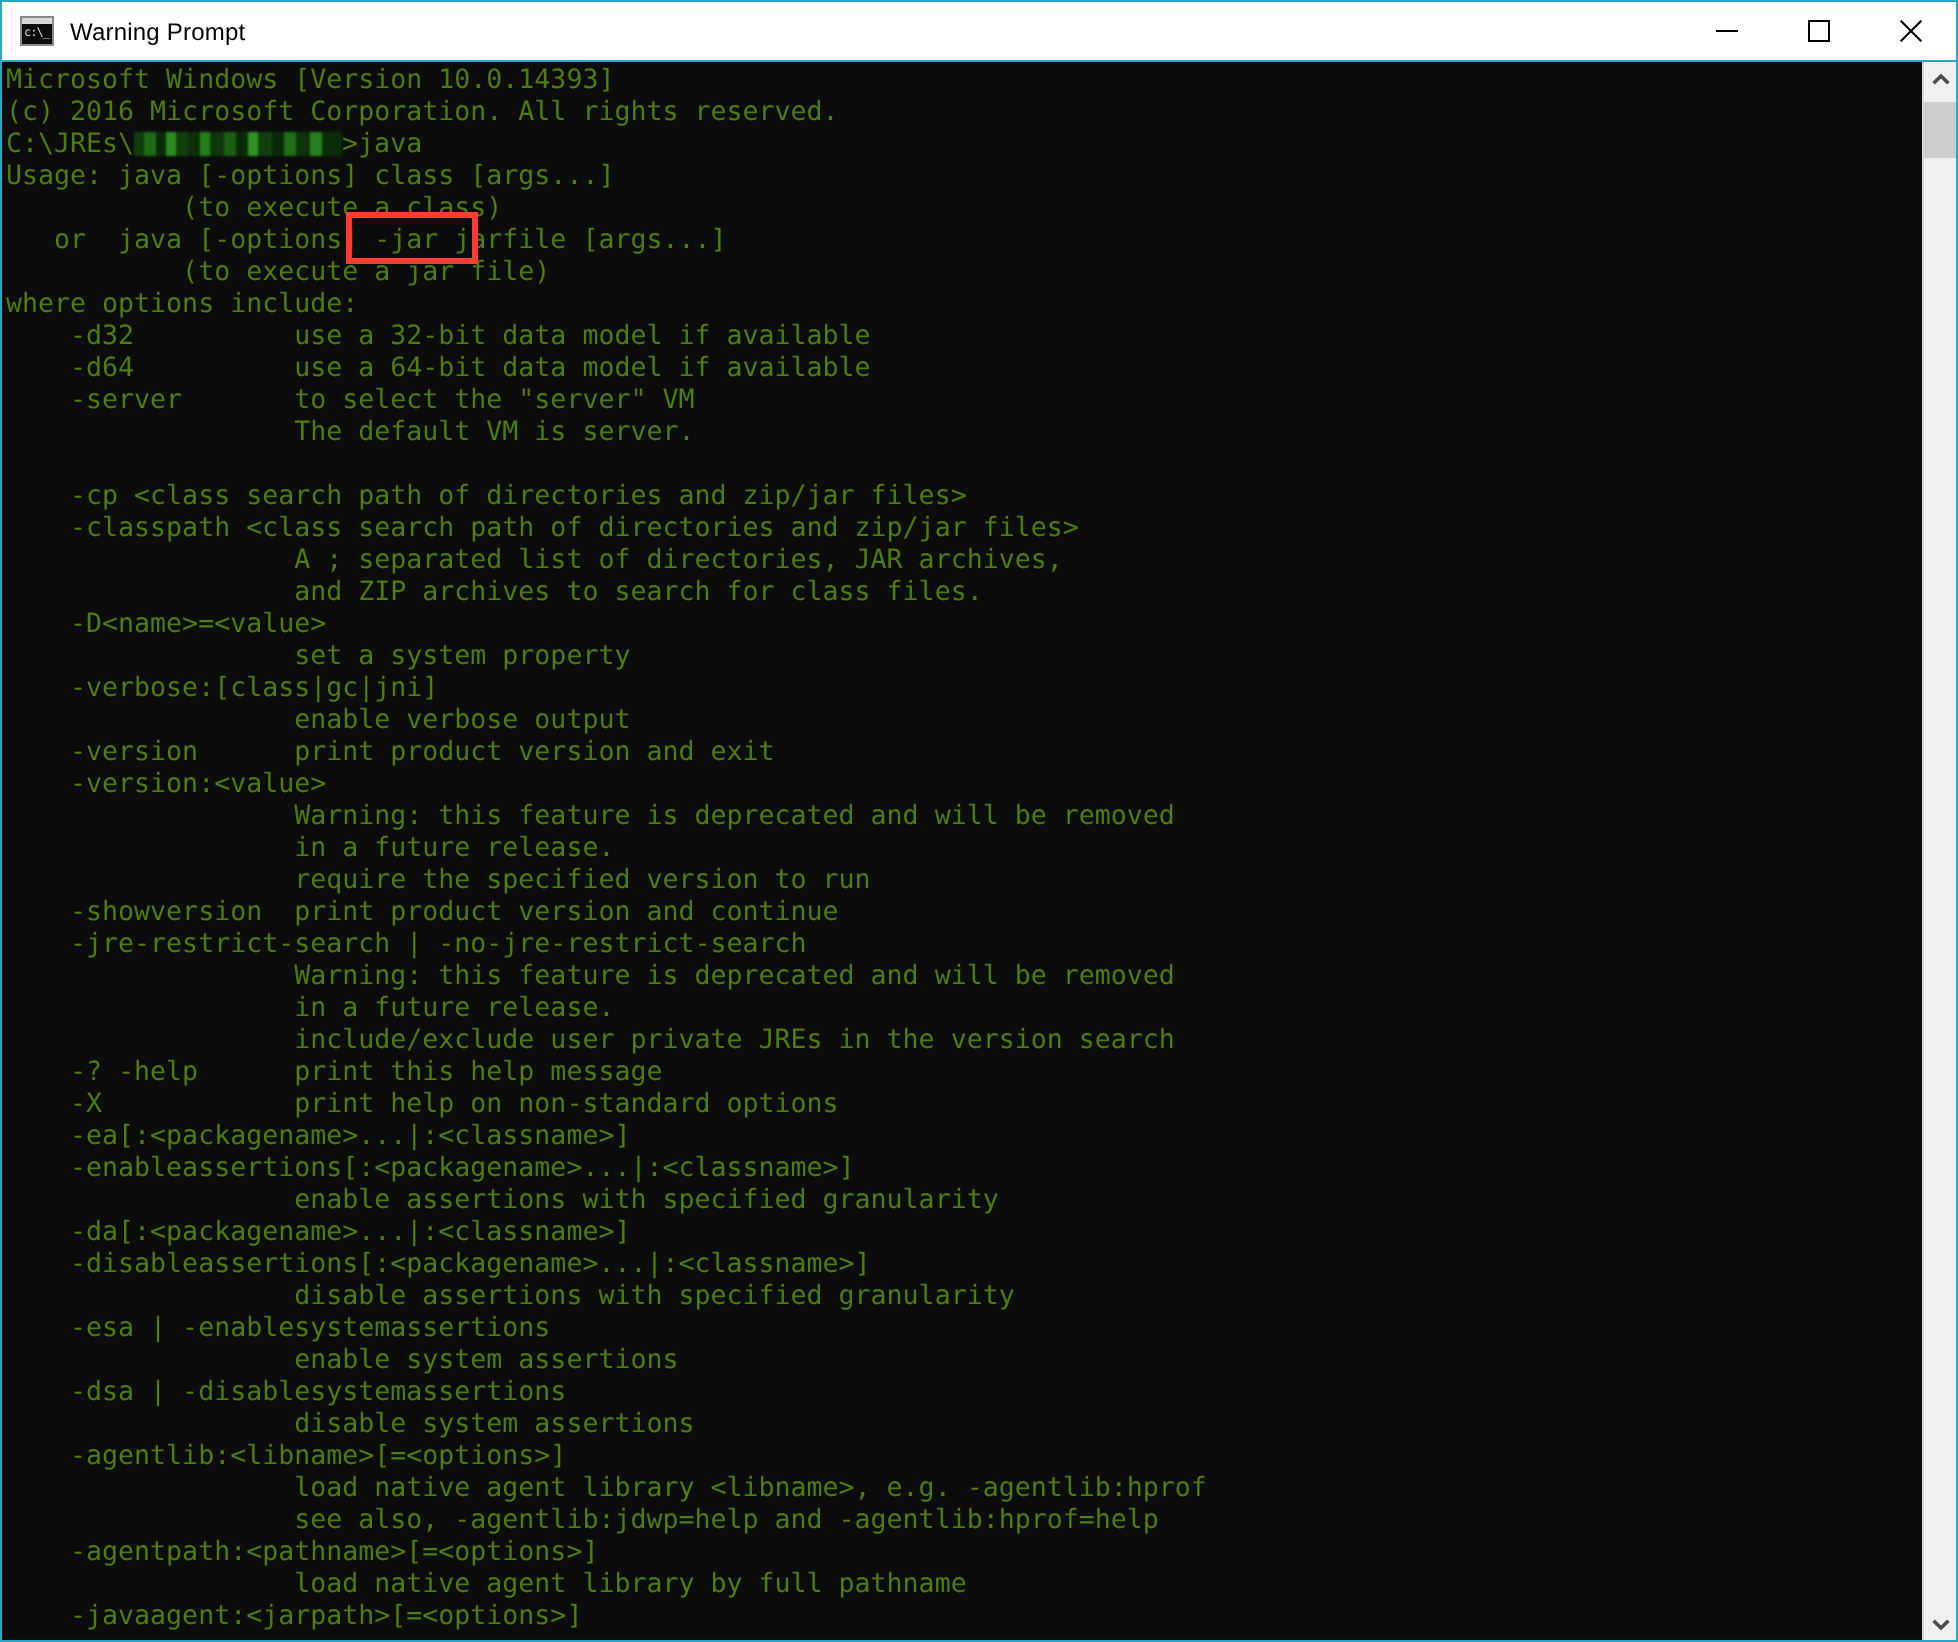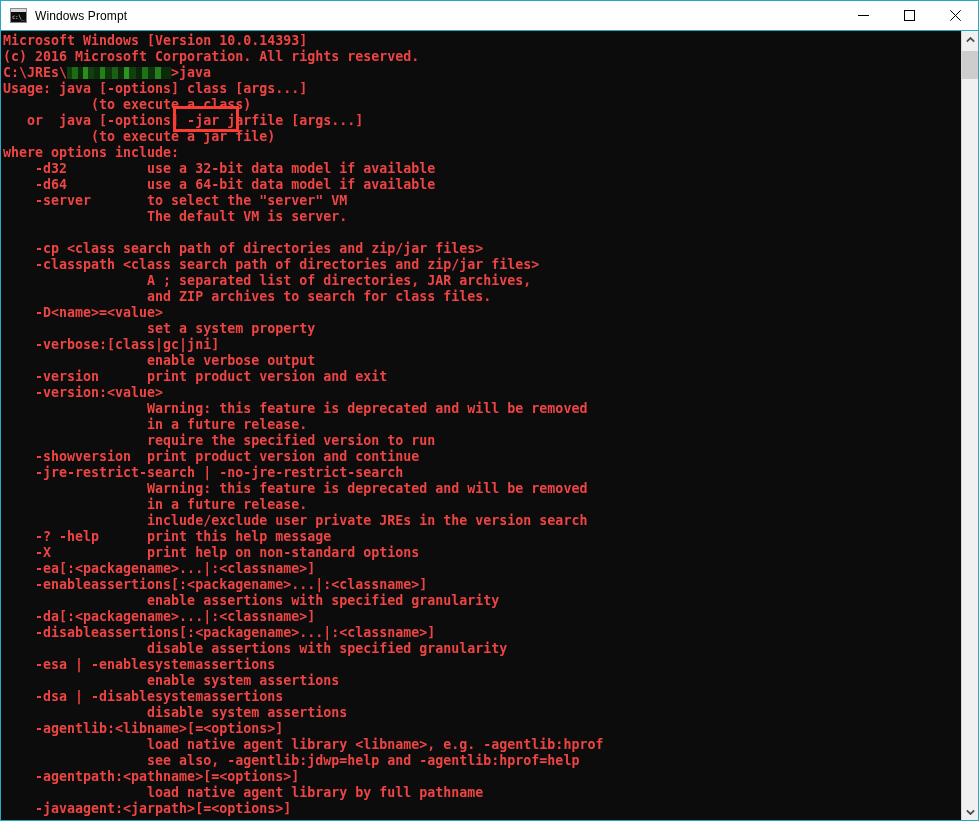--- a/index.html
+++ b/index.html
@@ -201,21 +201,21 @@
 </head>
 <body>
 
 <div class="window">
 
   <div class="titlebar">
     <div class="title-left">
       <span class="app-icon">
         <span class="glyph">c:\_</span>
       </span>
-      <span class="title-text">Windows Prompt</span>
+      <span class="title-text">Warning Prompt</span>
     </div>
 
     <div class="window-controls">
       <button class="wc-btn">
         <svg width="11" height="11" viewBox="0 0 11 11">
           <line x1="0" y1="5.5" x2="11" y2="5.5" stroke="#000" stroke-width="1"></line>
         </svg>
       </button>
       <button class="wc-btn">
         <svg width="11" height="11" viewBox="0 0 11 11">
@@ -227,21 +227,21 @@
           <line x1="0.3" y1="0.3" x2="10.7" y2="10.7" stroke="#000" stroke-width="1"></line>
           <line x1="10.7" y1="0.3" x2="0.3" y2="10.7" stroke="#000" stroke-width="1"></line>
         </svg>
       </button>
     </div>
   </div>
 
   <div class="console-area">
 
     <div class="console" style="background: rgb(12, 12, 12);">
-      <pre class="console-text" style="color: #ef4444; font-weight: bold;"><span>Microsoft Windows [Version 10.0.14393]
+      <pre class="console-text" style="color: #4d7c0f;"><span>Microsoft Windows [Version 10.0.14393]
 (c) 2016 Microsoft Corporation. All rights reserved.
 </span><span>C:\JREs\</span><span class="redact"></span><span>&gt;java</span>
 <span>Usage: java [-options] class [args...]
            (to execute a class)
    or  java [-options] -jar jarfile [args...]
            (to execute a jar file)
 where options include:
     -d32          use a 32-bit data model if available
     -d64          use a 64-bit data model if available
     -server       to select the "server" VM

